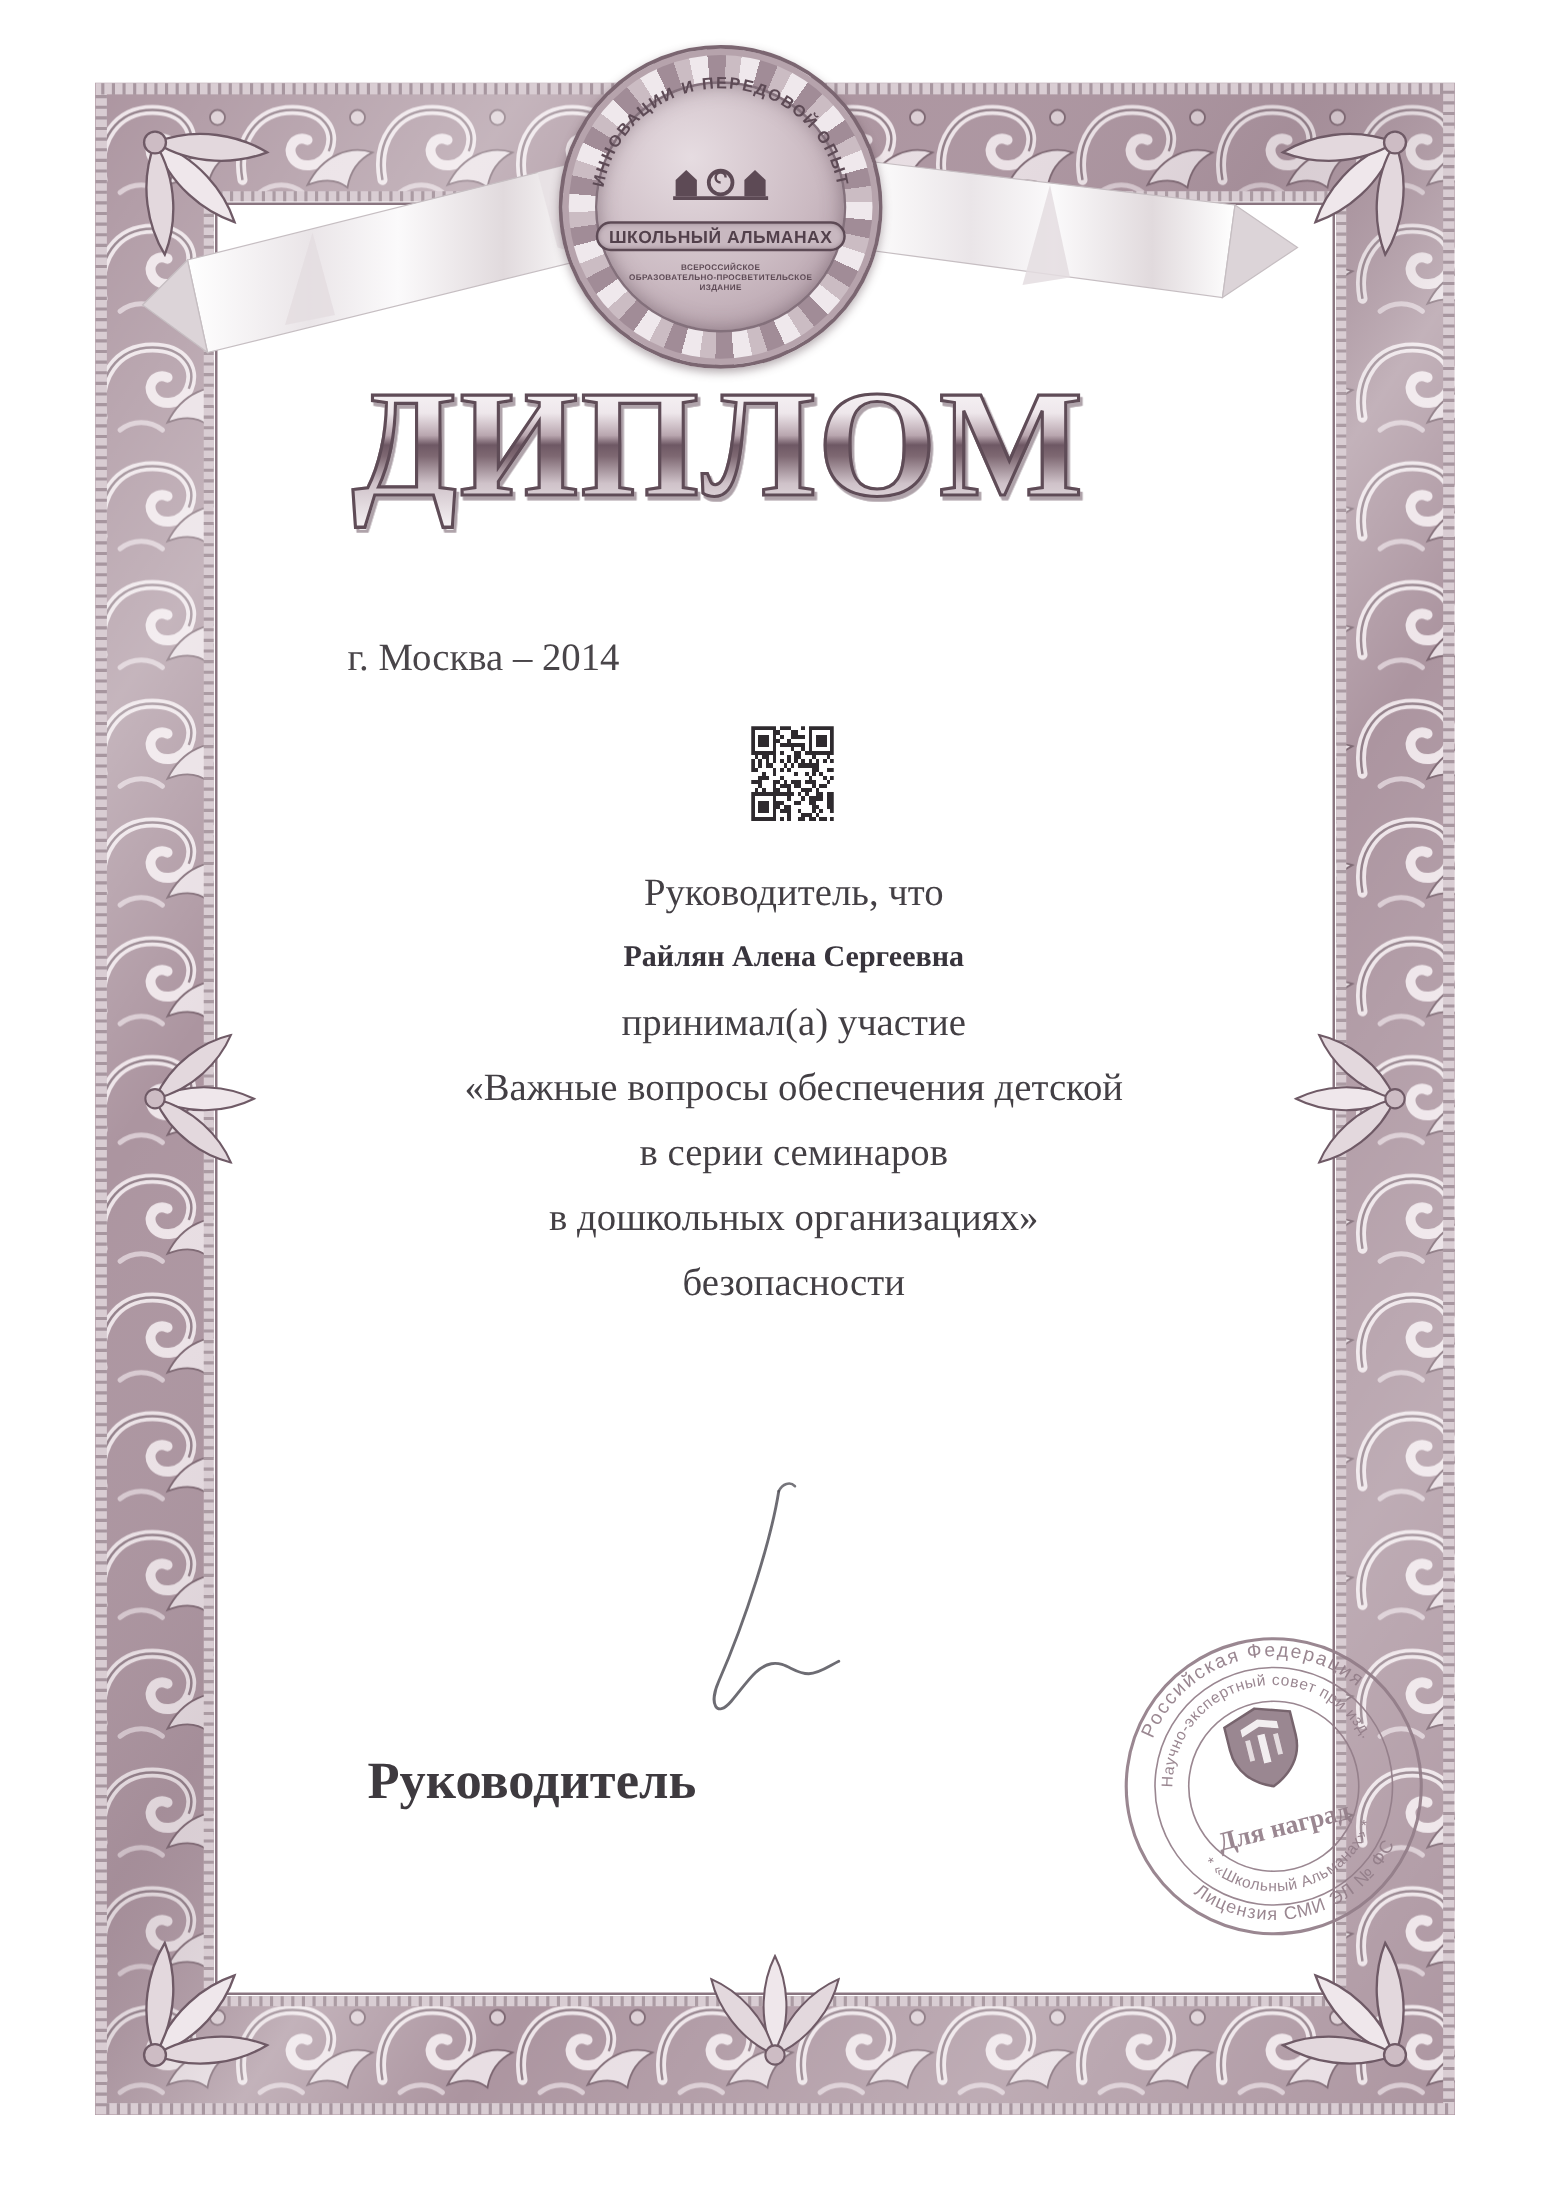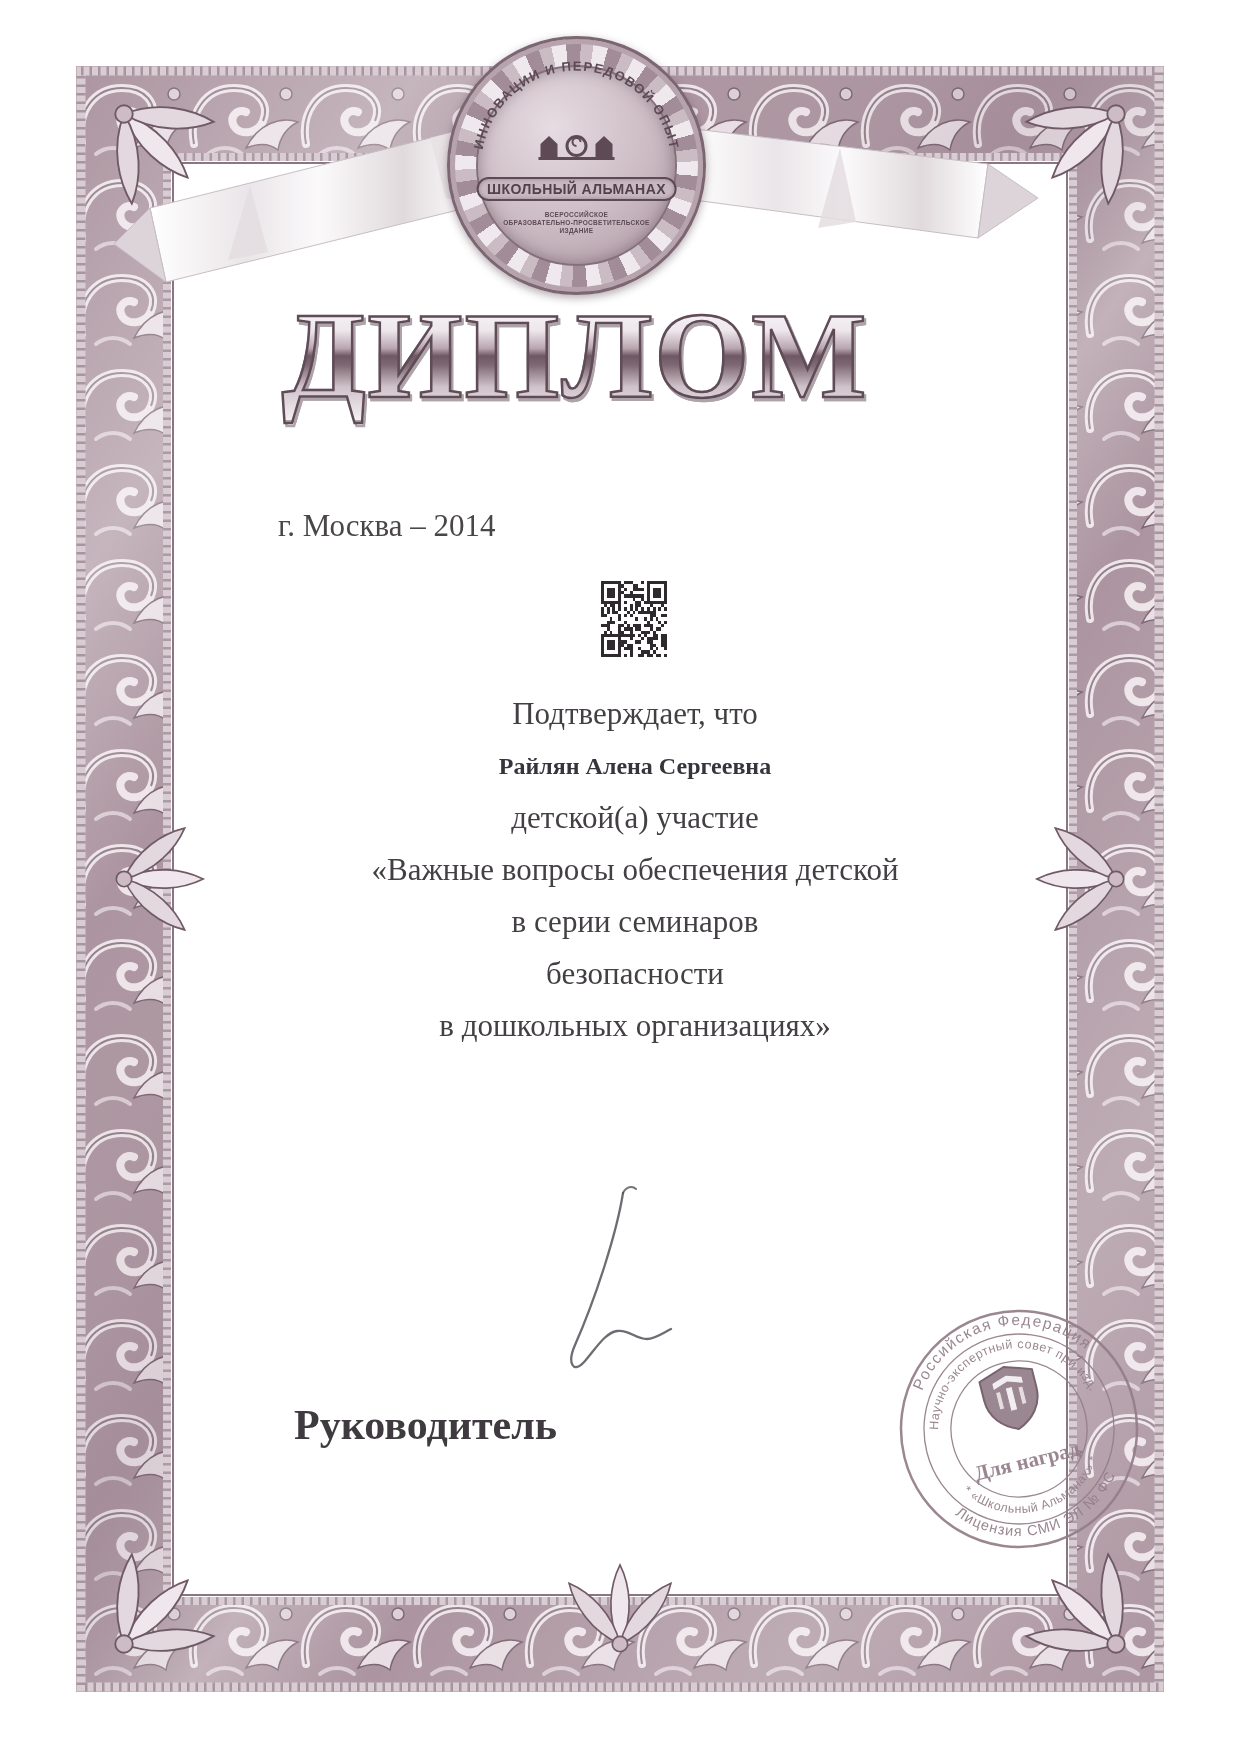--- a/index.html
+++ b/index.html
@@ -416,27 +416,27 @@
       <rect x="13" y="22" width="1" height="1"></rect>
       <rect x="14" y="22" width="1" height="1"></rect>
       <rect x="16" y="22" width="1" height="1"></rect>
       <rect x="17" y="22" width="1" height="1"></rect>
       <rect x="19" y="22" width="1" height="1"></rect>
       <rect x="20" y="22" width="1" height="1"></rect>
       <rect x="22" y="22" width="1" height="1"></rect>
     </svg>
 
   <div class="body-block">
-    <div class="line">Подтверждает, что</div>
+    <div class="line">Руководитель, что</div>
     <div class="line name">Райлян Алена Сергеевна</div>
-    <div class="line">детской(а) участие</div>
+    <div class="line">принимал(а) участие</div>
     <div class="line">«Важные вопросы обеспечения детской</div>
     <div class="line">в серии семинаров</div>
+    <div class="line">в дошкольных организациях»</div>
     <div class="line">безопасности</div>
-    <div class="line">в дошкольных организациях»</div>
   </div>
 
   <div class="sign-label role">Руководитель</div>
 
   <svg class="signature" width="190" height="205" viewBox="0 0 190 205">
     <path d="M118,8 C112,46 92,110 70,160 C62,178 68,190 80,176 C92,162 100,148 112,146 C124,144 130,154 142,154 C150,154 158,148 166,144" fill="none" stroke="#54525a" stroke-width="2.3" stroke-linecap="round" opacity=".85"></path>
     <path d="M118,8 C121,2 127,0 131,4" fill="none" stroke="#54525a" stroke-width="2" stroke-linecap="round" opacity=".8"></path>
   </svg>
 
   <svg class="stamp" width="260" height="260" viewBox="-130 -130 260 260">

